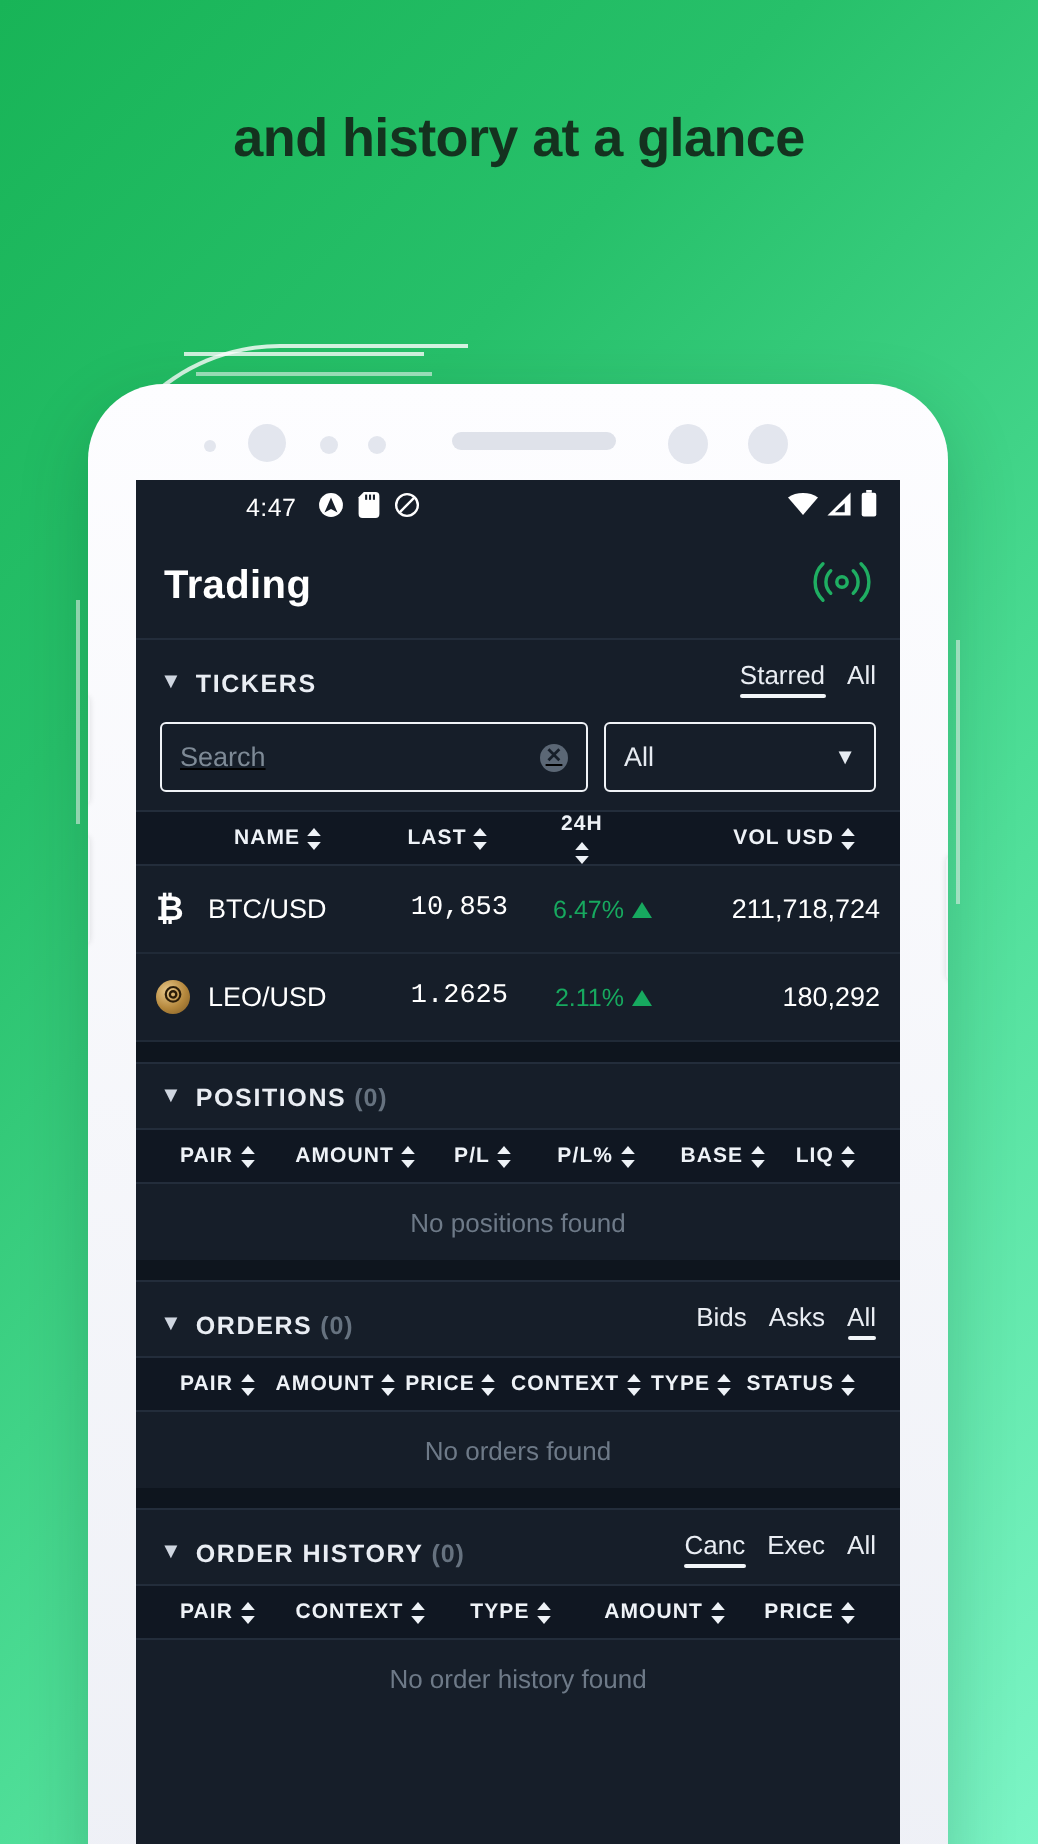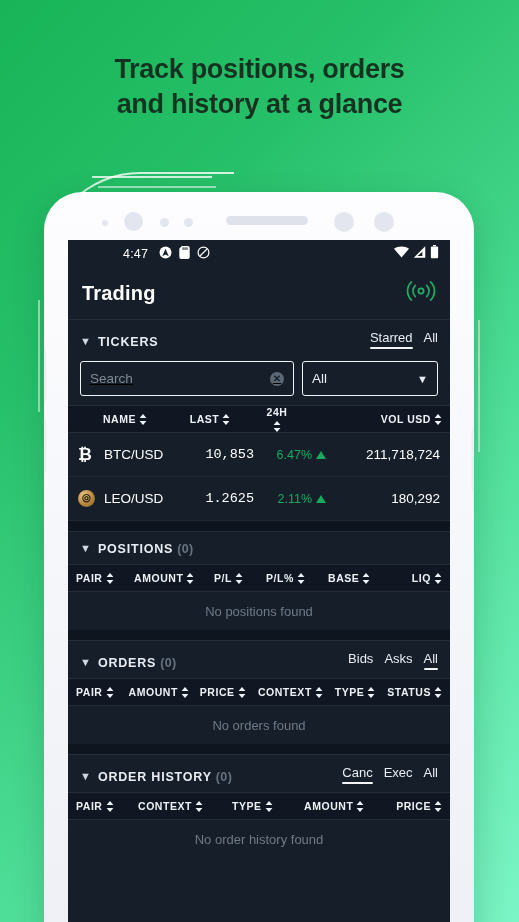--- a/index.html
+++ b/index.html
@@ -112,21 +112,21 @@
     flex:0 0 auto; font-weight:700;
   }
   .selbox{
     width:136px; height:35px; border:1.6px solid #f0f3f7; border-radius:3px;
     display:flex; align-items:center; padding:0 9px; color:#e6ebf1; font-size:13.5px;
   }
   .selbox .cv{ margin-left:auto; font-size:11px; color:#e6ebf1; }
 
   
   .colhdr{
-    display:flex; align-items:center; height:28px; padding:0 8px;
+    display:flex; align-items:center; height:28px; padding:0 22px;
     background:#101722; border-top:1px solid #232d3b; border-bottom:1px solid #232d3b;
   }
   .colhdr .c{
     color:#eef2f7; font-size:10.5px; font-weight:700; letter-spacing:.55px;
     display:flex; align-items:center; gap:3px; white-space:nowrap;
   }
   .sortic{ display:inline-block; line-height:0; }
 
   
   .trow{
@@ -162,21 +162,20 @@
 <div class="deco-arc"></div>
 <div class="deco" style="left:92px;top:176px;width:120px;height:2px;"></div>
 <div class="deco soft" style="left:98px;top:186px;width:118px;height:2px;"></div>
 <div class="deco soft" style="left:470px;top:292px;width:2px;height:120px;"></div>
 <div class="deco soft" style="left:478px;top:320px;width:2px;height:132px;"></div>
 <div class="deco soft" style="left:470px;top:560px;width:2px;height:132px;"></div>
 <div class="deco soft" style="left:38px;top:300px;width:2px;height:112px;"></div>
 <div class="deco soft" style="left:44px;top:528px;width:2px;height:120px;"></div>
 
 <div class="headline">
-  <span class="l">Track positions, orders</span>
   <span class="l">and history at a glance</span>
 </div>
 
 <div class="phone">
 
   <div class="bezel-top">
     <div class="sensor" style="left:58px;top:28px;width:6px;height:6px;"></div>
     <div class="sensor" style="left:80px;top:20px;width:19px;height:19px;"></div>
     <div class="sensor" style="left:116px;top:26px;width:9px;height:9px;"></div>
     <div class="sensor" style="left:140px;top:26px;width:9px;height:9px;"></div>

